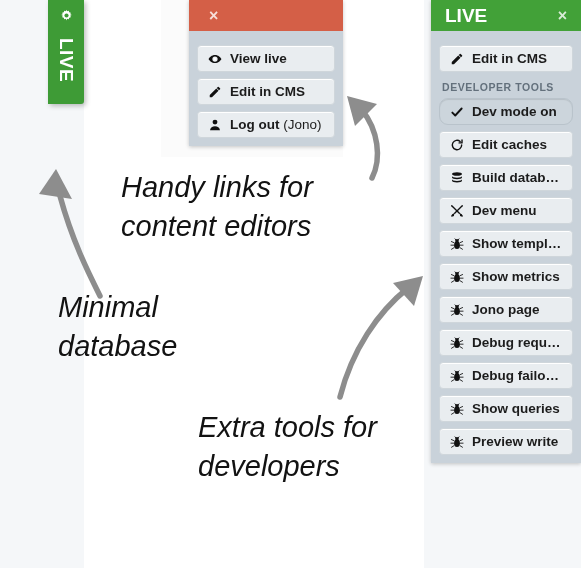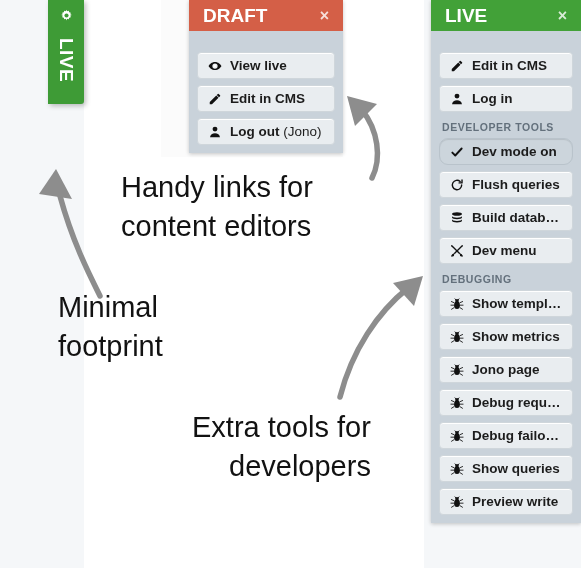--- a/index.html
+++ b/index.html
@@ -31,21 +31,21 @@
   
   .panel{position:absolute;}
   .panel .head{
     height:31px;line-height:31px;color:#fff;font-weight:bold;font-size:19px;
     padding:0 8px 0 14px;display:flex;align-items:center;justify-content:space-between;
   }
   .panel .head .close{
     color:rgba(255,255,255,.80);font-size:16px;font-weight:bold;
     line-height:1;padding:2px 6px;cursor:pointer;
   }
-  .panel .body{background:#c9d2da;padding:21px 8px 8px 8px;}
+  .panel .body{background:#c9d2da;padding:14px 8px 8px 8px;}
   .panel.shadowed{box-shadow:0 1px 4px rgba(0,0,0,.22);}
 
   .btn{
     display:flex;align-items:center;gap:8px;
     height:25px;margin-bottom:6px;padding:0 9px;
     background:#e9edf0;border:1px solid #cfd6db;border-radius:4px;
     font-size:13.5px;font-weight:bold;color:#1c1c1c;white-space:nowrap;
     box-shadow:inset 0 1px 0 #fff;cursor:pointer;
   }
   .btn:last-child{margin-bottom:0;}
@@ -65,26 +65,26 @@
     position:absolute;left:161px;top:0;width:182px;height:157px;
     background:#fbfbfb;z-index:-1;
   }
 
   
   #live-panel{left:431px;top:0;width:150px;}
   #live-panel .head{background:#42a138;}
 
   
   .note{
-    position:absolute;color:#121212;
+    position:absolute;font-style:italic;color:#121212;
     font-size:29px;line-height:1.36;white-space:pre-line;font-weight:normal;
   }
   #note-handy{left:121px;top:168px;}
   #note-minimal{left:58px;top:288px;}
-  #note-extra{left:192px;top:408px;text-align:right;}
+  #note-extra{left:198px;top:408px;}
 
   svg.arrow{position:absolute;overflow:visible;}
 </style>
 </head>
 <body>
 
 <div id="bg-left"></div>
 <div id="bg-right"></div>
 
 <div id="live-tab">
@@ -95,21 +95,20 @@
       <path d="M12 2.6l1 2.5 2.6-.8.7 2.6 2.6.7-.8 2.6 2.5 1-2.5 1 .8 2.6-2.6.7-.7 2.6-2.6-.8-1 2.5-1-2.5-2.6.8-.7-2.6-2.6-.7.8-2.6-2.5-1 2.5-1-.8-2.6 2.6-.7.7-2.6 2.6.8z"></path>
       <circle cx="12" cy="11.9" r="3.3" fill="#3e9b36"></circle>
     </svg>
   </span>
   <div class="vlabel">LIVE</div>
 </div>
 
 <div id="draft-shadow"></div>
 <div class="panel shadowed" id="draft-panel">
   <div class="head">
-    <span>DRAFT</span>
     <span class="close">×</span>
   </div>
   <div class="body">
     <div class="btn">
       <span class="ico">
         <svg width="14" height="14" viewBox="0 0 24 24" fill="#111">
             <path d="M12 5C6.5 5 2.2 9.1 1 12c1.2 2.9 5.5 7 11 7s9.8-4.1 11-7c-1.2-2.9-5.5-7-11-7zm0 11.5A4.5 4.5 0 1 1 12 7.5a4.5 4.5 0 0 1 0 9z"></path>
             <circle cx="12" cy="12" r="2.4" fill="#fff"></circle>
           </svg>
       </span>
@@ -143,48 +142,39 @@
   <div class="body">
 
     <div class="btn">
       <span class="ico">
         <svg width="14" height="14" viewBox="0 0 24 24" fill="#111">
             <path d="M3 17.2V21h3.8L18 9.8 14.2 6 3 17.2zM20.7 7.1a1 1 0 0 0 0-1.4l-2.4-2.4a1 1 0 0 0-1.4 0L15 5.2 18.8 9l1.9-1.9z"></path>
           </svg>
       </span>
       <span class="lbl">Edit in CMS</span>
     </div>
-    <div class="btn">
-      <span class="ico">
-        <svg width="14" height="14" viewBox="0 0 24 24" fill="#111">
-            <circle cx="12" cy="7" r="4.2"></circle>
-            <path d="M3.5 21c.4-4.4 4.1-7 8.5-7s8.1 2.6 8.5 7H3.5z"></path>
-          </svg>
-      </span>
-      <span class="lbl">Log in</span>
-    </div>
 
     <div class="sect">DEVELOPER TOOLS</div>
 
     <div class="btn active">
       <span class="ico">
         <svg width="14" height="14" viewBox="0 0 24 24" fill="none" stroke="#111" stroke-width="3.2" stroke-linecap="round" stroke-linejoin="round">
             <path d="M4 13l5 5L20 6"></path>
           </svg>
       </span>
       <span class="lbl">Dev mode on</span>
     </div>
     <div class="btn">
       <span class="ico">
         <svg width="14" height="14" viewBox="0 0 24 24" fill="none" stroke="#111" stroke-width="2.4" stroke-linecap="round">
             <path d="M20 12a8 8 0 1 1-2.6-5.9"></path>
             <path d="M20.6 3.4v5h-5" stroke-linejoin="round"></path>
           </svg>
       </span>
-      <span class="lbl">Flush queries</span>
+      <span class="lbl">Edit caches</span>
     </div>
     <div class="btn">
       <span class="ico">
         <svg width="14" height="14" viewBox="0 0 24 24" fill="#111">
             <ellipse cx="12" cy="5.2" rx="8.5" ry="3"></ellipse>
             <path d="M3.5 8.4c0 1.7 3.8 3 8.5 3s8.5-1.3 8.5-3v2.6c0 1.7-3.8 3-8.5 3s-8.5-1.3-8.5-3V8.4z"></path>
             <path d="M3.5 14.2c0 1.7 3.8 3 8.5 3s8.5-1.3 8.5-3v2.6c0 1.7-3.8 3-8.5 3s-8.5-1.3-8.5-3v-2.6z"></path>
           </svg>
       </span>
       <span class="lbl">Build database</span>
@@ -196,21 +186,20 @@
             <path d="M21 3L8 16"></path>
             <path d="M3.2 20.5l3.2-3.2"></path>
             <path d="M20.8 20.5l-3.2-3.2"></path>
             <circle cx="5" cy="19.4" r="2" fill="#111" stroke="none"></circle>
             <circle cx="19" cy="19.4" r="2" fill="#111" stroke="none"></circle>
           </svg>
       </span>
       <span class="lbl">Dev menu</span>
     </div>
 
-    <div class="sect">DEBUGGING</div>
 
     <div class="btn">
       <span class="ico">
         <svg width="14" height="14" viewBox="0 0 24 24" fill="#111">
             <ellipse cx="12" cy="14" rx="5" ry="6.6"></ellipse>
             <ellipse cx="12" cy="6.4" rx="3.1" ry="2.8"></ellipse>
             <path d="M8.6 3.2l1.6 2M15.4 3.2l-1.6 2M6.6 9.6L2.4 7.8M17.4 9.6l4.2-1.8M6.2 14H1.6M17.8 14h4.6M6.4 18.6l-3.8 2.4M17.6 18.6l3.8 2.4" stroke="#111" stroke-width="1.5" stroke-linecap="round"></path>
           </svg>
       </span>
       <span class="lbl">Show template</span>
@@ -287,15 +276,15 @@
   <path d="M372 178 C 382 158, 378 130, 362 110" stroke="#8d8d8d" stroke-width="5.5" fill="none" stroke-linecap="round"></path>
   <path d="M347 96 L 377 104 L 355 126 Z" fill="#8d8d8d"></path>
 
   <path d="M340 397 C 352 350, 378 312, 408 288" stroke="#8d8d8d" stroke-width="5.5" fill="none" stroke-linecap="round"></path>
   <path d="M423 276 L 414 306 L 393 283 Z" fill="#8d8d8d"></path>
 </svg>
 
 <div class="note" id="note-handy">Handy links for
 content editors</div>
 <div class="note" id="note-minimal">Minimal
-footprint</div>
+database</div>
 <div class="note" id="note-extra">Extra tools for
 developers</div>
 
 </body></html>

